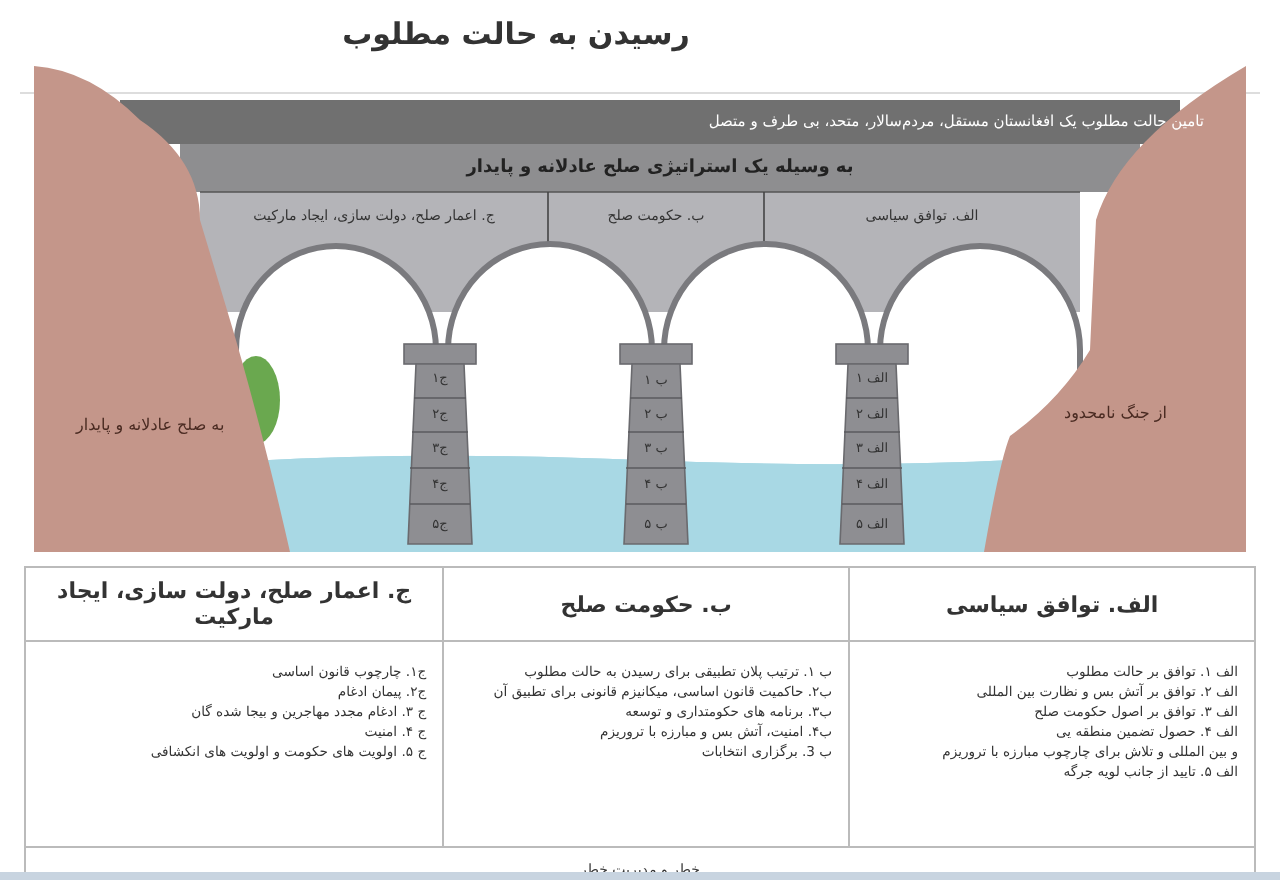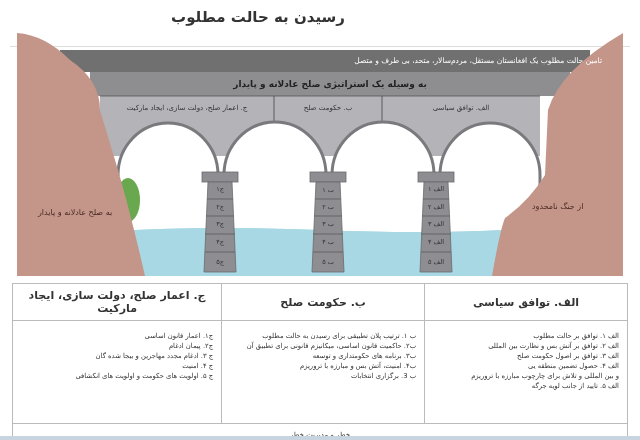--- a/index.html
+++ b/index.html
@@ -121,21 +121,21 @@
       <div>الف ۵. تایید از جانب لویه جرگه</div>
     </td>
     <td class="body-cell">
       <div>ب ۱. ترتیب پلان تطبیقی برای رسیدن به حالت مطلوب</div>
       <div>ب۲. حاکمیت قانون اساسی، میکانیزم قانونی برای تطبیق آن</div>
       <div>ب۳. برنامه های حکومتداری و توسعه</div>
       <div>ب۴. امنیت، آتش بس و مبارزه با تروریزم</div>
       <div>ب 3. برگزاری انتخابات</div>
     </td>
     <td class="body-cell">
-      <div>ج۱. اعمار قانون اساسی</div>
+      <div>ج۱. چارچوب قانون اساسی</div>
       <div>ج۲. پیمان ادغام</div>
       <div>ج ۳. ادغام مجدد مهاجرین و بیجا شده گان</div>
       <div>ج ۴. امنیت</div>
       <div>ج ۵. اولویت های حکومت و اولویت های انکشافی</div>
     </td>
   </tr>
   <tr>
     <td class="footer-cell" colspan="3">خطر و مدیریت خطر</td>
   </tr>
 </tbody>

